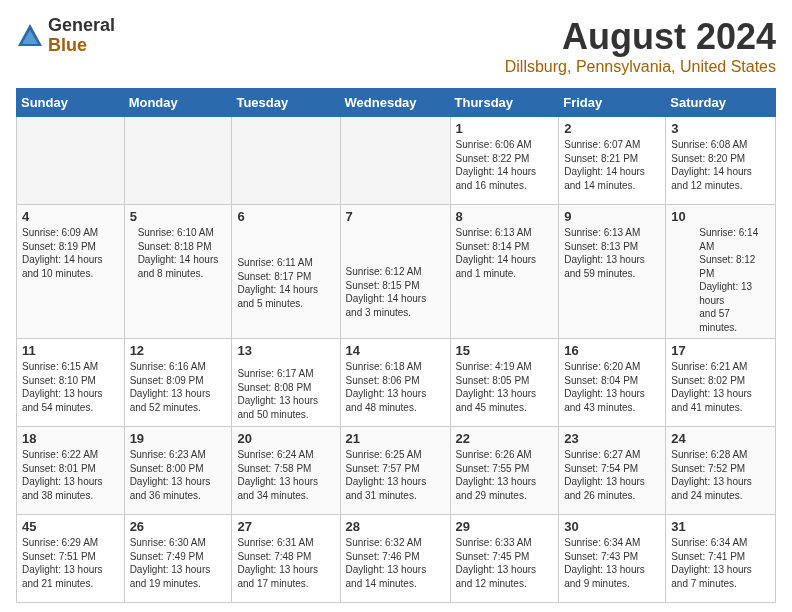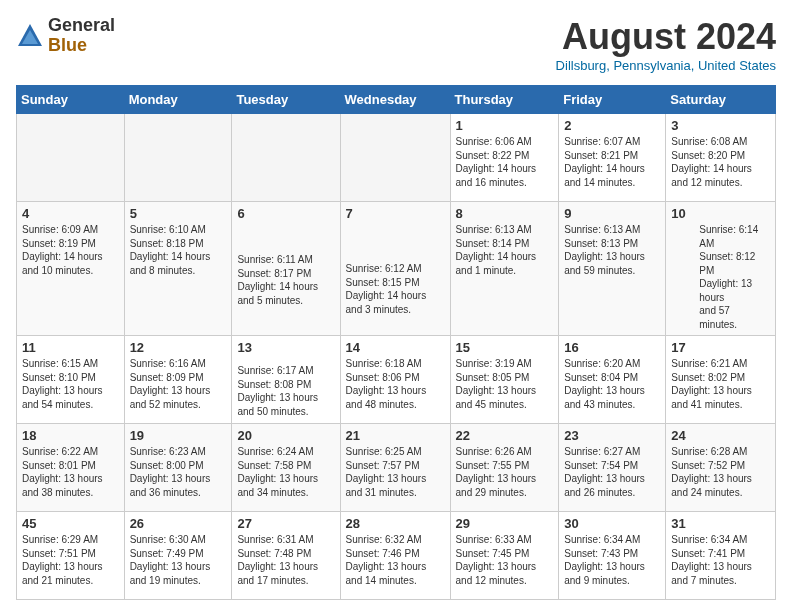--- a/index.html
+++ b/index.html
@@ -43,22 +43,22 @@
     }
     .title-block {
       text-align: right;
     }
     .month-year {
       font-size: 36px;
       font-weight: bold;
       color: #333;
     }
     .location {
-      font-size: 13px;
-      color: #0369a1;
+      font-size: 16px;
+      color: #a16207;
     }
     .calendar {
       width: 100%;
       border-collapse: collapse;
       font-size: 11px;
     }
     .calendar th {
       background: #2a6aad;
       color: #fff;
       padding: 6px 4px;
@@ -154,21 +154,21 @@
       <tr class="row-even">
         <td>
           <div class="day-num">4</div>
           <div class="day-info" style="white-space: pre-line;">Sunrise: 6:09 AM
 Sunset: 8:19 PM
 Daylight: 14 hours
 and 10 minutes.</div>
         </td>
         <td>
           <div class="day-num">5</div>
-          <div class="day-info" style="white-space: pre-line;">Sunrise: 6:10 AM
+          <div class="day-info" style="white-space: pre-line; margin-left: 8px;">Sunrise: 6:10 AM
 Sunset: 8:18 PM
 Daylight: 14 hours
 and 8 minutes.</div>
         </td>
         <td>
           <div class="day-num">6</div>
           <div class="day-info" style="white-space: pre-line; margin-top: 32px;">Sunrise: 6:11 AM
 Sunset: 8:17 PM
 Daylight: 14 hours
 and 5 minutes.</div>
@@ -226,21 +226,21 @@
         </td>
         <td>
           <div class="day-num">14</div>
           <div class="day-info" style="white-space: pre-line;">Sunrise: 6:18 AM
 Sunset: 8:06 PM
 Daylight: 13 hours
 and 48 minutes.</div>
         </td>
         <td>
           <div class="day-num">15</div>
-          <div class="day-info" style="white-space: pre-line;">Sunrise: 3:19 AM
+          <div class="day-info" style="white-space: pre-line;">Sunrise: 4:19 AM
 Sunset: 8:05 PM
 Daylight: 13 hours
 and 45 minutes.</div>
         </td>
         <td>
           <div class="day-num">16</div>
           <div class="day-info" style="white-space: pre-line;">Sunrise: 6:20 AM
 Sunset: 8:04 PM
 Daylight: 13 hours
 and 43 minutes.</div>

